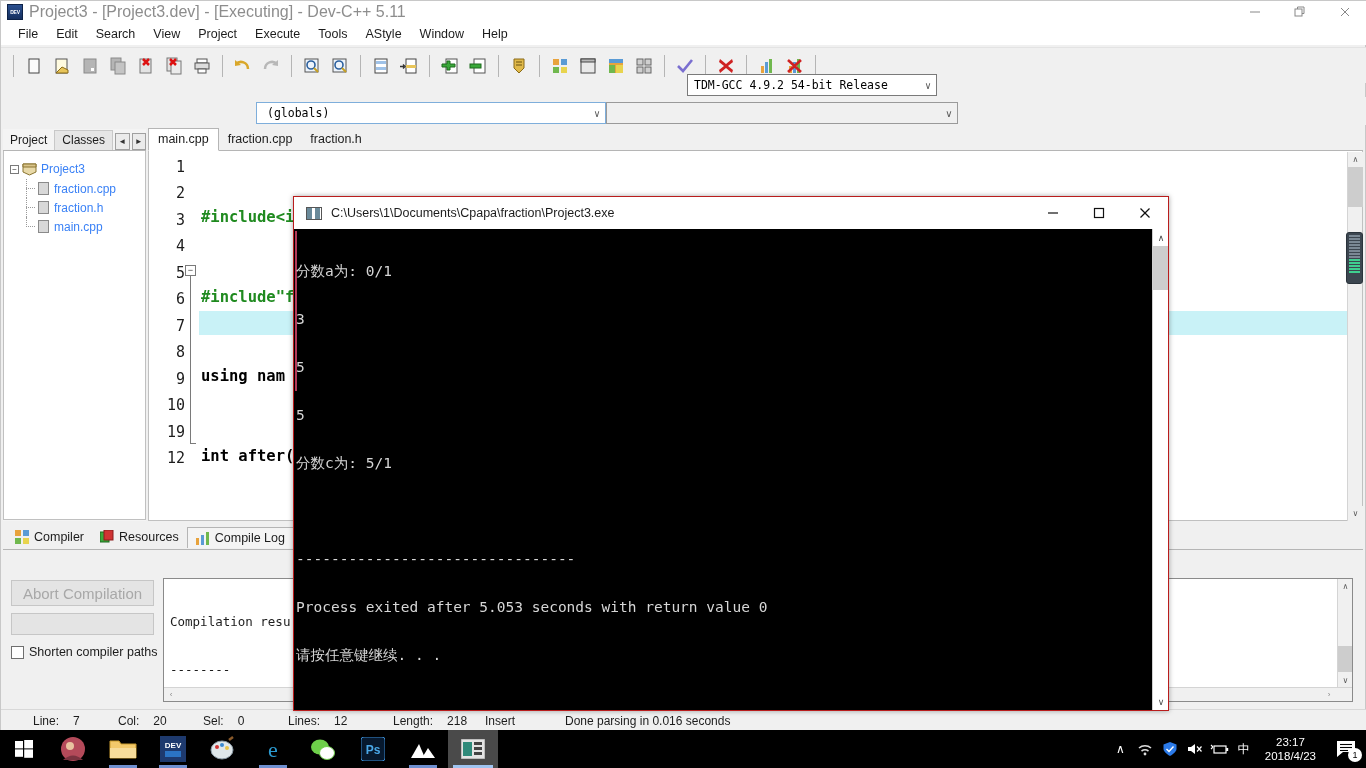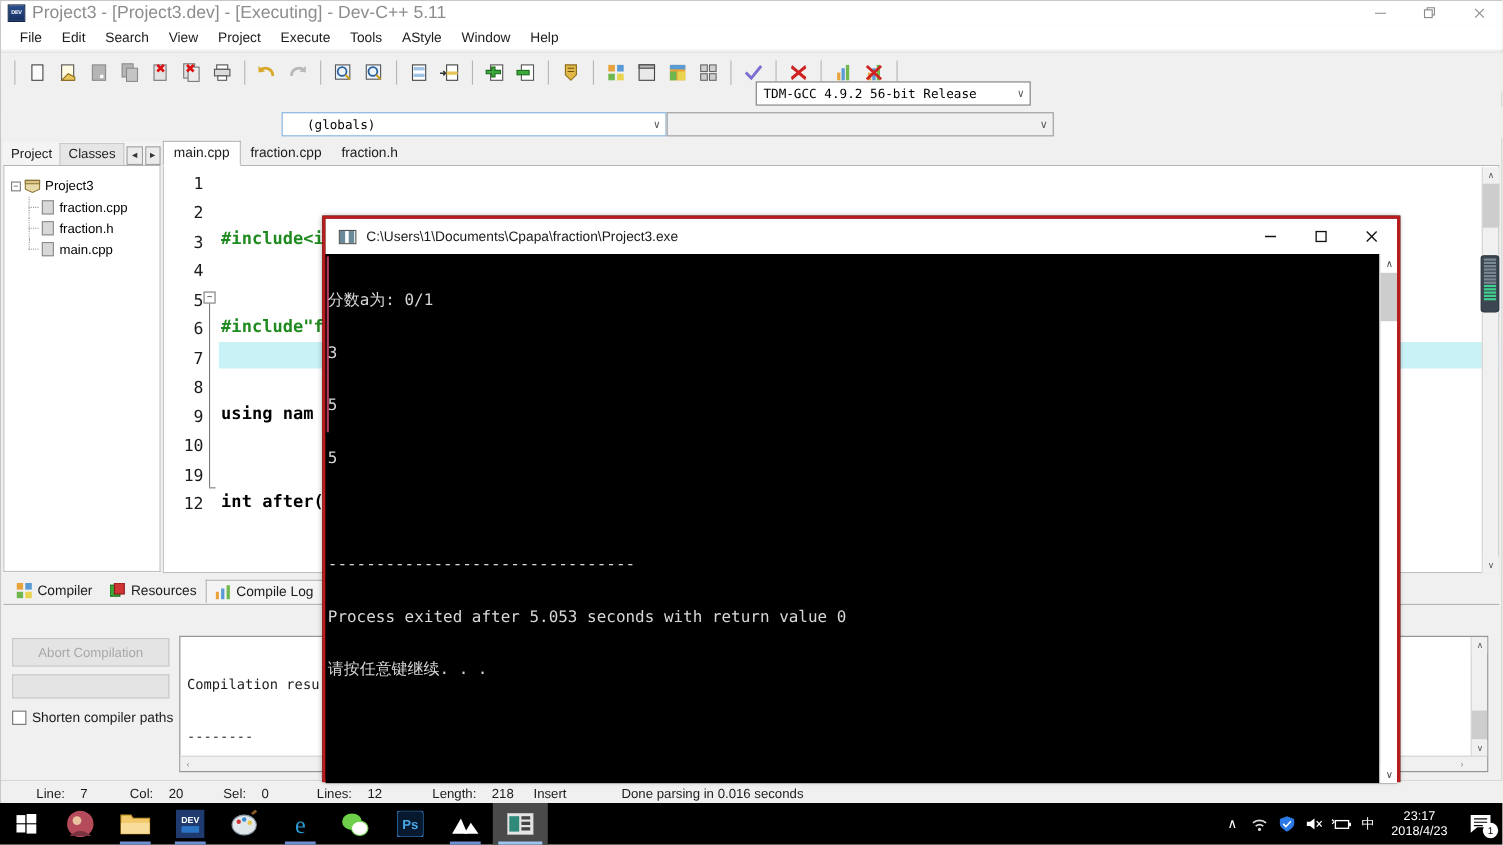--- a/index.html
+++ b/index.html
@@ -104,21 +104,21 @@
     background: #f0f0f0;
   }
   #globals-combo {
     position: absolute; left: 255px; top: 101px;
     width: 350px; height: 22px;
     background: #ffffff; border: 1px solid #7eaedb;
     display: flex; align-items: center;
     font-family: "DejaVu Sans Mono", monospace;
     font-size: 11.5px; color: #000;
   }
-  #globals-combo .txt { padding-left: 22px; flex: 1; }
+  #globals-combo .txt { padding-left: 10px; flex: 1; }
   #globals-combo2 {
     position: absolute; left: 605px; top: 101px;
     width: 352px; height: 22px;
     background: #f0f0f0; border: 1px solid #9a9a9a;
     display: flex; align-items: center;
   }
 
   
   #left-panel {
     position: absolute; left: 2px; top: 128px;
@@ -155,21 +155,21 @@
     width: 15px; height: 13px; margin-right: 4px; flex: none;
   }
   .tree-child {
     display: flex; align-items: center; height: 19px; padding-left: 34px;
     position: relative;
   }
   .file-ico {
     width: 11px; height: 13px; background: #d8d8d8; border: 1px solid #8a8a8a;
     margin-right: 5px; flex: none;
   }
-  .tree-label { color: #000000; white-space: nowrap; }
+  .tree-label { color: #3b82f6; white-space: nowrap; }
   .tdots {
     position: absolute; left: 22px; top: 0; width: 1px; height: 19px;
     border-left: 1px dotted #9a9a9a;
   }
   .tdash {
     position: absolute; left: 22px; top: 9px; width: 9px; height: 1px;
     border-top: 1px dotted #9a9a9a;
   }
 
   
@@ -251,21 +251,21 @@
   }
   .bptab.active { background: #f4f4f4; border: 1px solid #b5b5b5; border-bottom: none; }
   #bp-body {
     position: relative; height: 157px;
     border-top: 1px solid #b5b5b5;
   }
   #abort-btn {
     position: absolute; left: 8px; top: 30px; width: 143px; height: 26px;
     background: #e4e4e4; border: 1px solid #c6c6c6;
     display: flex; align-items: center; justify-content: center;
-    font-size: 12px; color: #a8a8a8; font-family: "Liberation Sans", sans-serif;
+    font-size: 15px; color: #a8a8a8; font-family: "Liberation Sans", sans-serif;
   }
   #prog-bar {
     position: absolute; left: 8px; top: 63px; width: 143px; height: 22px;
     background: #e4e4e4; border: 1px solid #c6c6c6;
   }
   #shorten-row {
     position: absolute; left: 8px; top: 95px;
     display: flex; align-items: center; gap: 5px;
   }
   .chk {
@@ -304,23 +304,23 @@
     display: flex; align-items: center;
     font-size: 12px; color: #1c1c1c;
     font-family: "Liberation Sans", sans-serif;
   }
   .sb-cell { display: flex; align-items: center; height: 22px; padding: 0 4px; }
   .sb-k { margin-right: 14px; margin-left: 28px; }
 
   
   #console-window {
     position: absolute; left: 293px; top: 196px;
-    width: 980px; height: 515px;
+    width: 876px; height: 515px;
     background: #000000;
-    border: 3px solid #b91c1c;
+    border: 1px solid #b91c1c;
     box-shadow: 0 0 5px rgba(0,0,0,0.35);
   }
   #console-title {
     height: 32px; background: #ffffff; display: flex; align-items: center;
     position: relative;
   }
   #console-icon {
     width: 16px; height: 13px; margin-left: 12px; margin-right: 9px;
     background: #ffffff; border: 1px solid #555;
     display: flex; flex: none; overflow: hidden;
@@ -634,21 +634,21 @@
             <rect x="4" y="10" width="3" height="7" fill="#e8a33d"></rect>
             <rect x="8" y="6" width="3" height="11" fill="#5a9bd5"></rect>
             <rect x="12" y="3" width="3" height="14" fill="#70b84e"></rect>
             <path d="M3 4 L16 16 M16 4 L3 16" stroke="#cf2222" stroke-width="2.6"></path>
           </svg>
       </div>
       <div class="tb-sep"></div>
     </div>
 
     <div id="compiler-select">
-      <div class="txt">TDM-GCC 4.9.2 56-bit Release</div>
+      <div class="txt">TDM-GCC 4.9.2 54-bit Release</div>
       <div class="arrow-dn">∨</div>
     </div>
 
     <div id="toolbar2"></div>
     <div id="globals-combo">
       <div class="txt">(globals)</div>
       <div class="arrow-dn">∨</div>
     </div>
     <div id="globals-combo2">
       <div class="txt" style="flex:1"></div>
@@ -873,20 +873,21 @@
         </div>
       </div>
     </div>
     <div id="console-body">
       <div id="console-caret"></div>
       <div id="console-text">
         <div>分数a为: 0/1</div>
         <div>3</div>
         <div>5</div>
         <div>5</div>
+        <div>分数c为: 5/1</div>
         <div style="height:16px">&nbsp;</div>
         <div>--------------------------------</div>
         <div>Process exited after 5.053 seconds with return value 0</div>
         <div>请按任意键继续. . .</div>
       </div>
       <div id="console-vscroll">
         <div class="cs-arrow">∧</div>
         <div class="cs-thumb" style="height:44px"></div>
         <div class="cs-arrow" style="position:absolute; bottom:0;">∨</div>
       </div>

